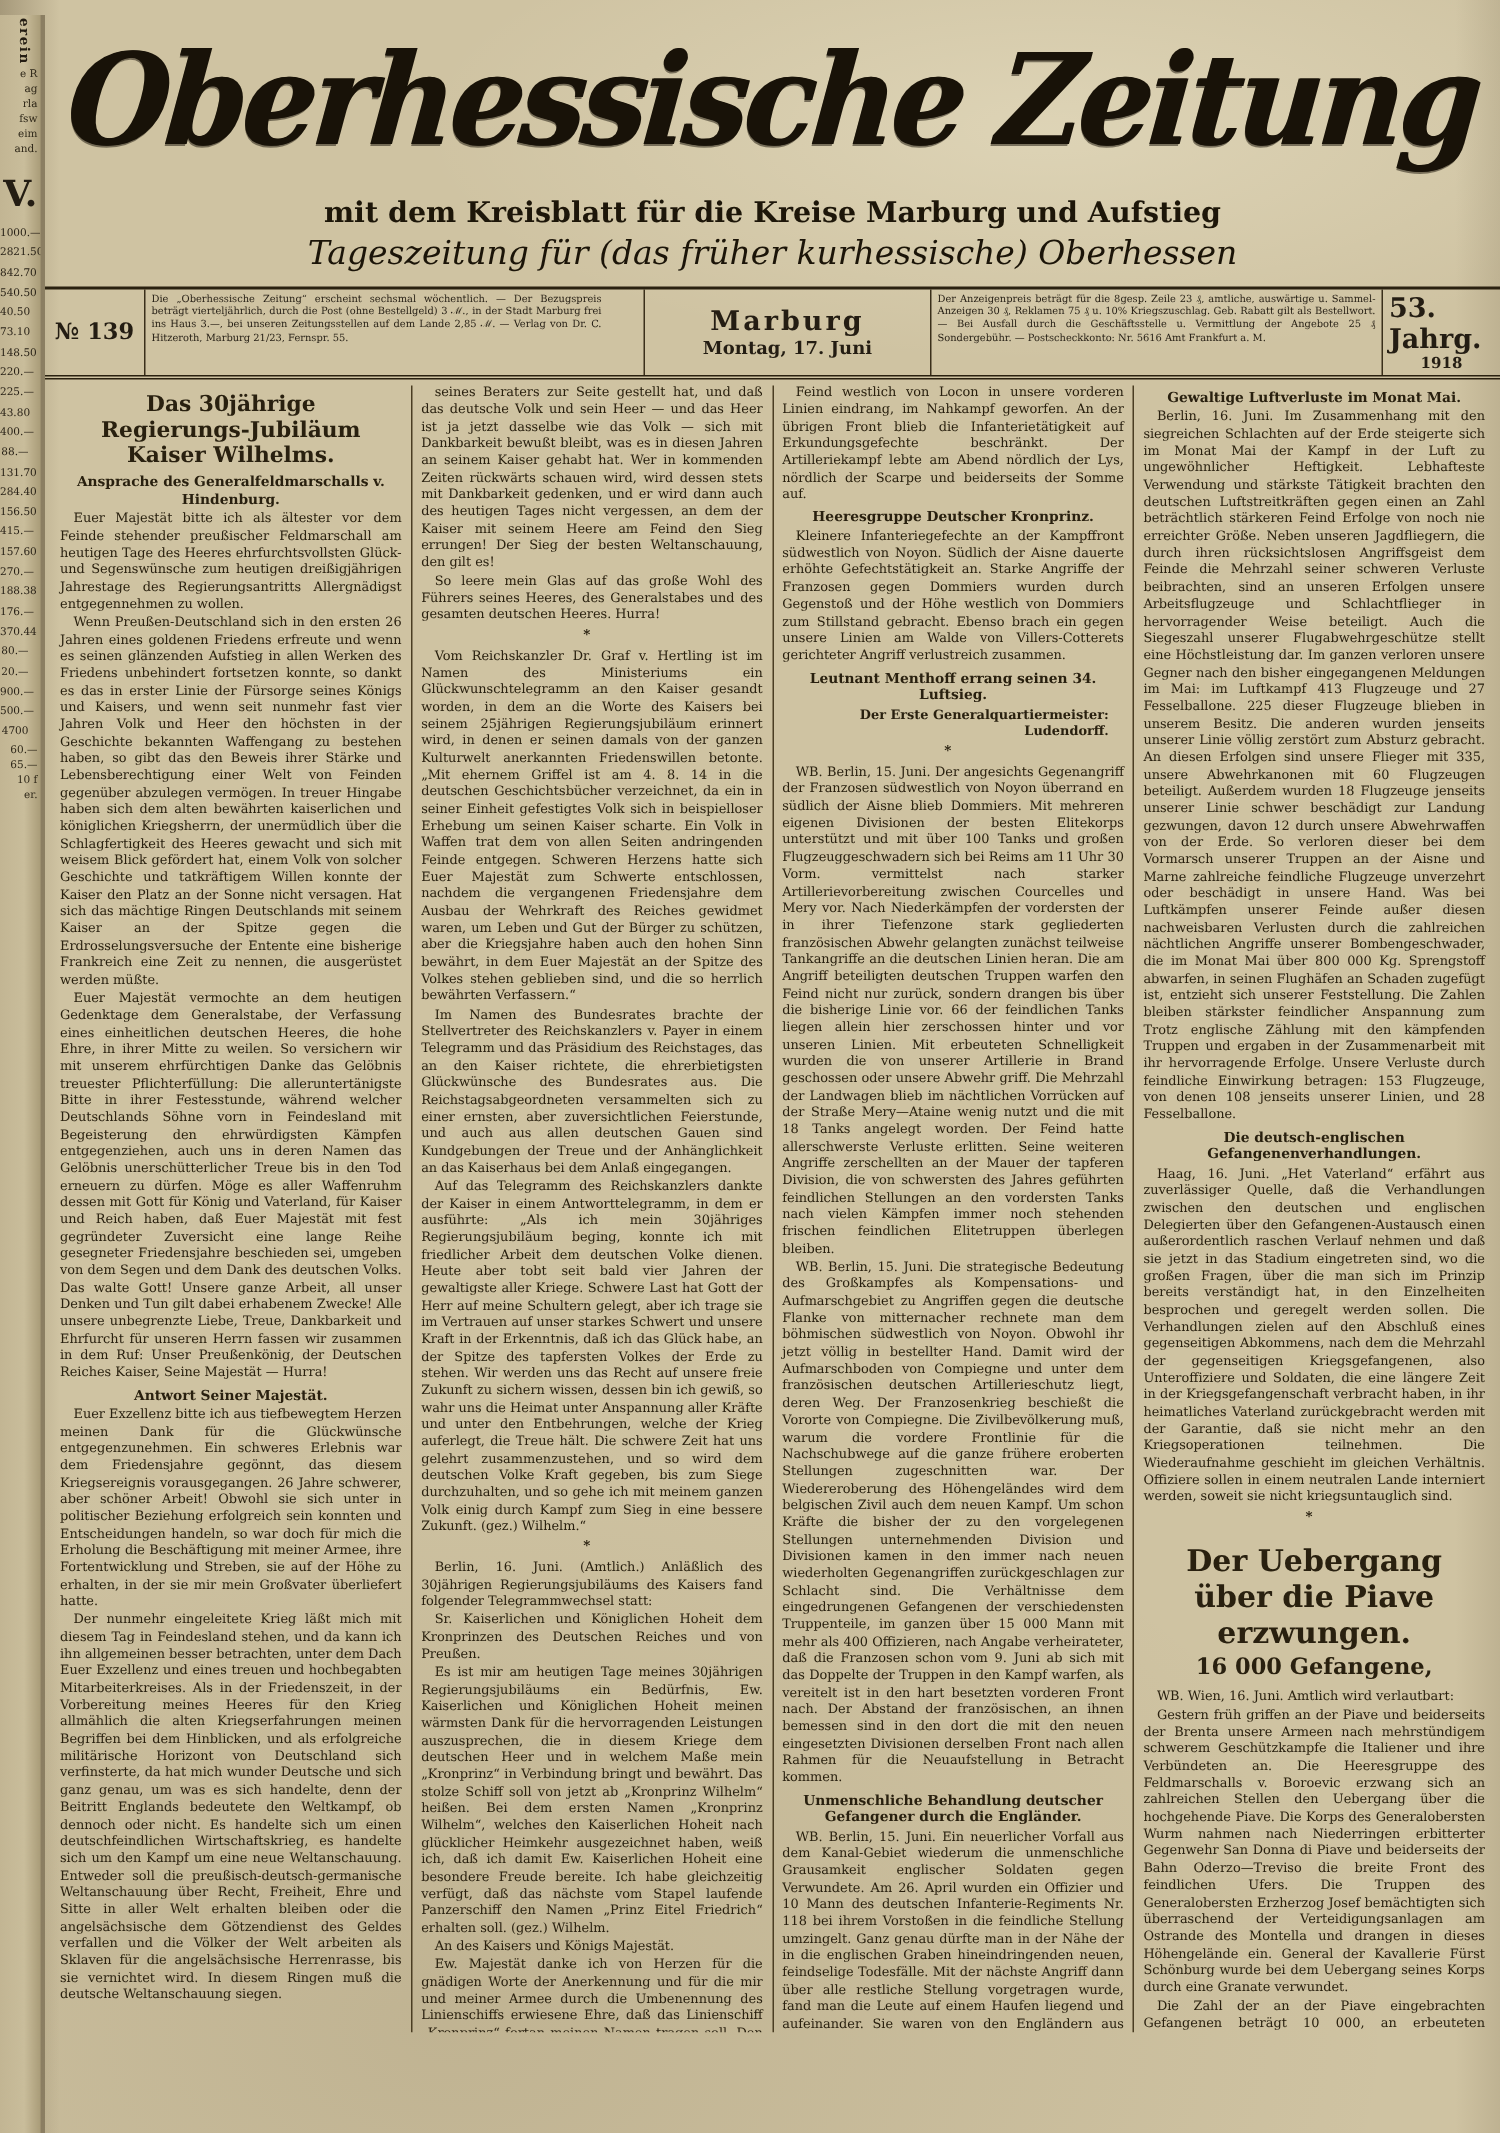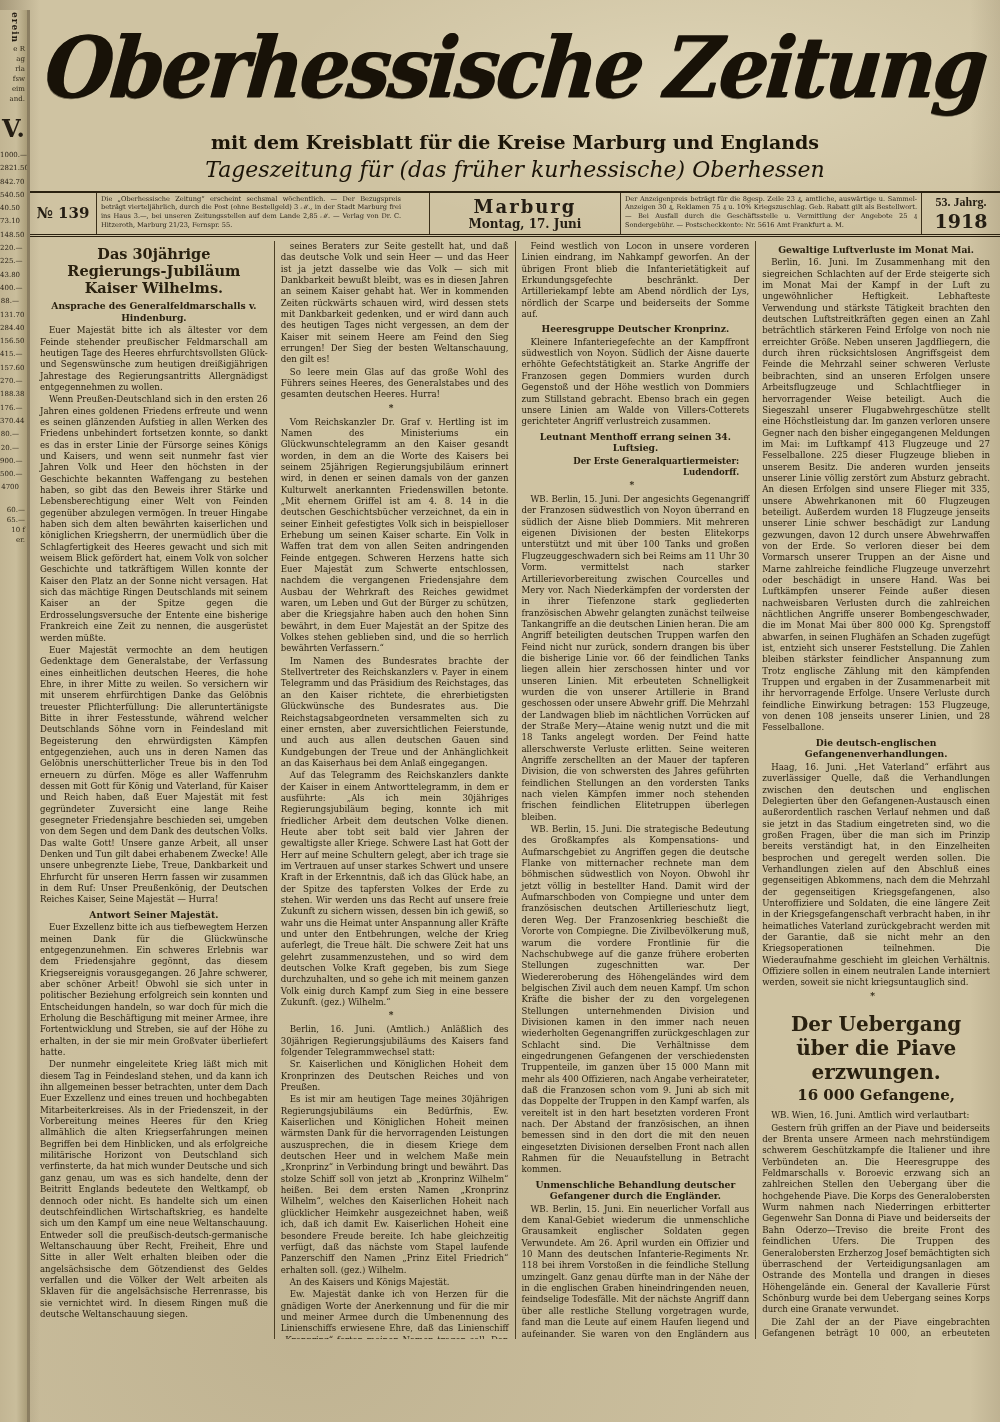--- a/index.html
+++ b/index.html
@@ -51,22 +51,22 @@
     margin-top:9px;
   }
   .infobar>div{padding:2px 4px;}
   .ib-no{flex:0 0 58px;font-size:15px;font-weight:bold;display:flex;align-items:center;justify-content:center;}
   .ib-left{flex:0 0 300px;font-size:6.6px;line-height:1.3;text-align:justify;border-left:1px solid #3a2f1a;}
   .ib-center{flex:1;display:flex;flex-direction:column;align-items:center;justify-content:center;border-left:1px solid #3a2f1a;margin-left:24px;}
   .ib-center .place{font-size:18px;font-weight:bold;letter-spacing:2px;}
   .ib-center .date{font-size:12px;font-weight:bold;}
   .ib-right{flex:0 0 292px;font-size:6.6px;line-height:1.3;text-align:justify;border-left:1px solid #3a2f1a;}
   .ib-year{flex:0 0 70px;display:flex;flex-direction:column;align-items:center;justify-content:center;border-left:1px solid #3a2f1a;font-weight:bold;}
-  .ib-year .jg{font-size:12px;font-family:Liberation Serif, serif;}
-  .ib-year .yr{font-size:19px;}
+  .ib-year .jg{font-size:18px;}
+  .ib-year .yr{font-size:10px;}
   
   .cols{display:flex;height:1098px;overflow:hidden;margin-top:2px;padding:2px 4px 0 4px;}
   .col{
     flex:1 1 0;overflow:hidden;padding:0 6px;
     font-size:8.6px;line-height:1.32;text-align:justify;
     color:#29200f;
   }
   .col + .col{border-left:1px solid #4a3d22;}
   .blk{margin:0;}
   .blk.para{text-indent:9px;margin-bottom:1px;}
@@ -115,33 +115,33 @@
         <div>270.—</div>
         <div>188.38</div>
         <div>176.—</div>
         <div>370.44</div>
         <div>80.—</div>
         <div>20.—</div>
         <div>900.—</div>
         <div>500.—</div>
         <div>4700</div>
       </div>
-    <div id="frags-bottom" style="margin-top:10px">
+    <div id="frags-bottom" style="">
         <div class="frag">60.—</div>
         <div class="frag">65.—</div>
         <div class="frag">10 f</div>
         <div class="frag">er.</div>
       </div>
   </div>
 
   <div class="page">
 
     <div class="masthead">
       <div class="title">Oberhessische Zeitung</div>
-      <div class="sub1">mit dem Kreisblatt für die Kreise Marburg und Englands</div>
+      <div class="sub1">mit dem Kreisblatt für die Kreise Marburg und Aufstieg</div>
       <div class="sub2">Tageszeitung für (das früher kurhessische) Oberhessen</div>
     </div>
 
     <div class="infobar">
       <div class="ib-no">№ 139</div>
       <div class="ib-left">Die „Oberhessische Zeitung“ erscheint sechsmal wöchentlich. — Der Bezugspreis beträgt vierteljährlich, durch die Post (ohne Bestellgeld) 3 ℳ., in der Stadt Marburg frei ins Haus 3.—, bei unseren Zeitungsstellen auf dem Lande 2,85 ℳ. — Verlag von Dr. C. Hitzeroth, Marburg 21/23, Fernspr. 55.</div>
       <div class="ib-center">
         <div class="place">Marburg</div>
         <div class="date">Montag, 17. Juni</div>
       </div>

